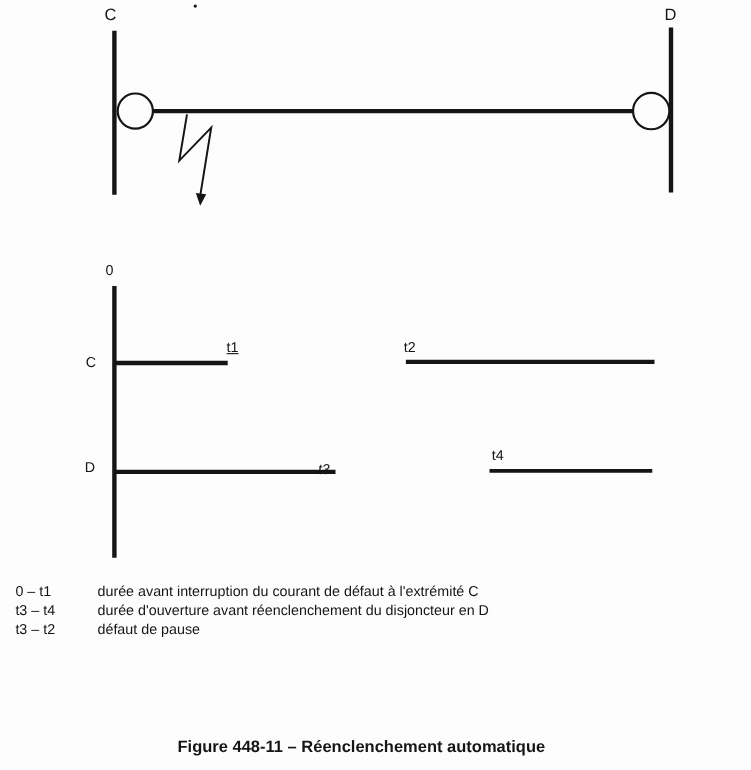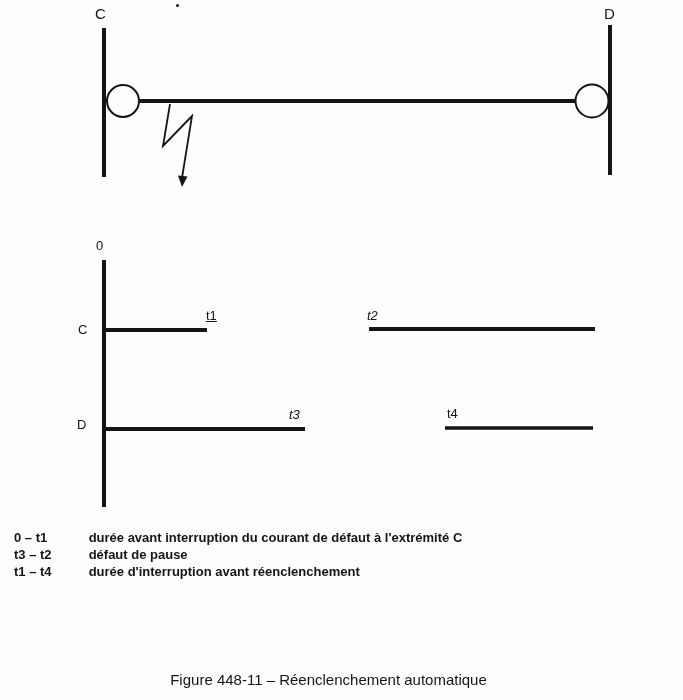--- a/index.html
+++ b/index.html
@@ -30,40 +30,39 @@
   }
   .lbl-bus {
     font-size: 15px;
     line-height: 15px;
   }
   .legend {
     position: absolute;
     left: 14px;
     top: 530px;
     font-size: 13px;
-    font-weight: bold;
   }
   .legend-row {
     line-height: 16.9px;
     white-space: nowrap;
   }
   .legend-row .term {
     display: inline-block;
     width: 71px;
   }
   .caption {
     position: absolute;
     left: 0;
     top: 671px;
     width: 620px;
     box-sizing: border-box;
     padding-left: 37px;
     text-align: center;
     font-size: 15px;
-    font-weight: normal;
+    font-weight: bold;
     white-space: nowrap;
   }
 </style>
 </head>
 <body>
 
 <div class="page">
 
   <svg class="drawing" width="683" height="520" viewBox="0 0 683 520">
 
@@ -83,34 +82,34 @@
     <line x1="445" y1="428" x2="593" y2="428" stroke="#151515" stroke-width="3.5"></line>
   </svg>
 
   <div class="lbl lbl-bus" style="left:95px; top:6px;">C</div>
   <div class="lbl lbl-bus" style="left:604px; top:6px;">D</div>
 
   <div class="lbl" style="left:96px; top:239px;">0</div>
   <div class="lbl" style="left:78px; top:323px;">C</div>
   <div class="lbl" style="left:77px; top:418px;">D</div>
   <div class="lbl" style="left:206px; top:309px;text-decoration:underline;">t1</div>
-  <div class="lbl" style="left:367px; top:309px;font-style:italic;">t2</div>
-  <div class="lbl" style="left:289px; top:408px;font-style:italic;">t3</div>
+  <div class="lbl" style="left:367px; top:309px;">t2</div>
+  <div class="lbl" style="left:289px; top:420px;font-style:italic;">t3</div>
   <div class="lbl" style="left:447px; top:407px;">t4</div>
 
   <div class="legend">
     <div class="legend-row">
       <span class="term">0 – t1</span>
       <span class="desc">durée avant interruption du courant de défaut à l'extrémité C</span>
     </div>
     <div class="legend-row">
+      <span class="term">t3 – t4</span>
+      <span class="desc">durée d'ouverture avant réenclenchement du disjoncteur en D</span>
+    </div>
+    <div class="legend-row">
       <span class="term">t3 – t2</span>
       <span class="desc">défaut de pause</span>
-    </div>
-    <div class="legend-row">
-      <span class="term">t1 – t4</span>
-      <span class="desc">durée d'interruption avant réenclenchement</span>
     </div>
   </div>
 
   <div class="caption">Figure 448-11 – Réenclenchement automatique</div>
 
 </div>
 
 </body></html>

